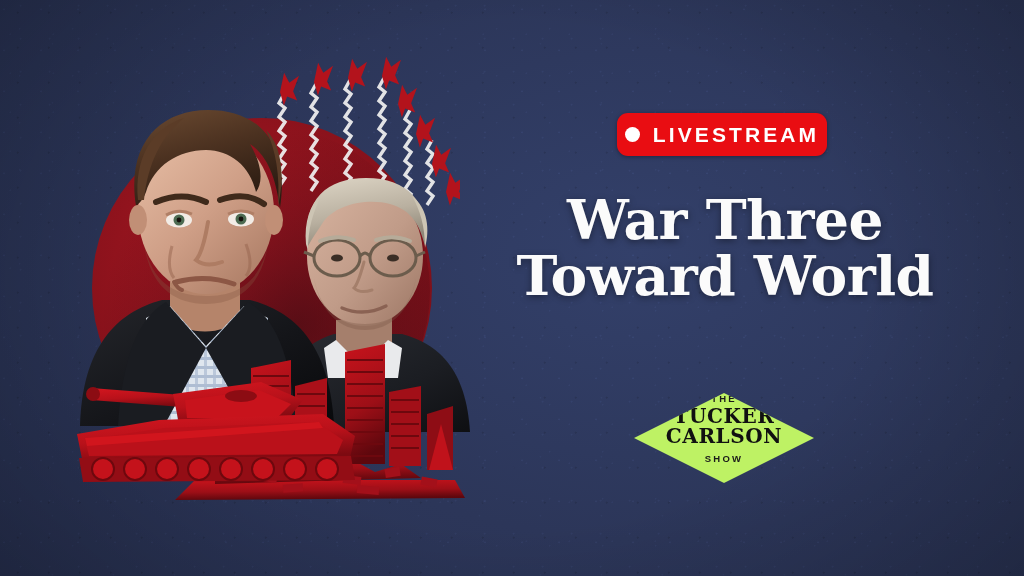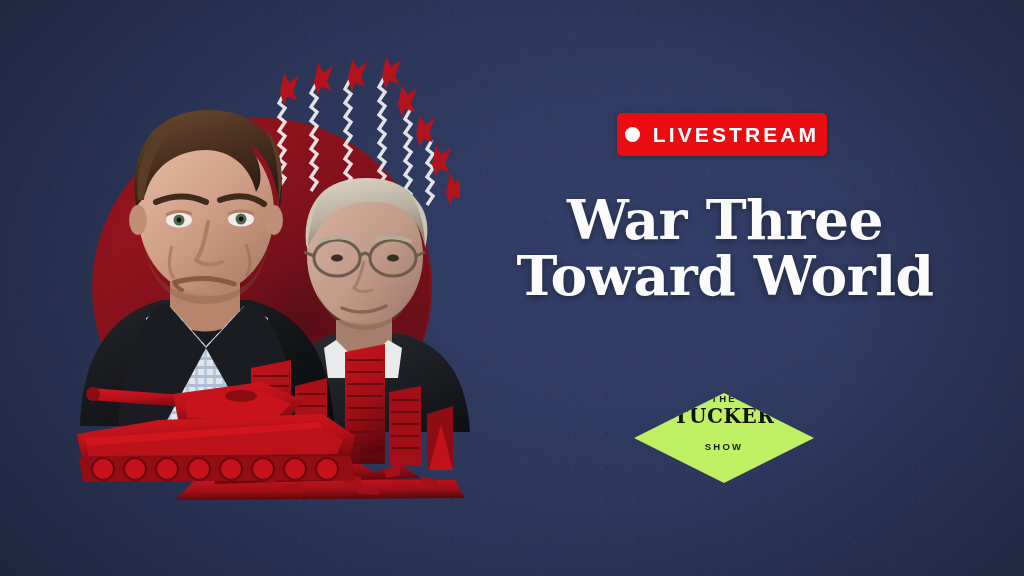--- a/index.html
+++ b/index.html
@@ -52,21 +52,21 @@
 
   
   .p-tucker{left:78px;top:96px;width:260px;height:330px;z-index:6;}
   .p-sachs{left:262px;top:152px;width:215px;height:280px;z-index:5;}
 
   
   .warzone{position:absolute;left:55px;top:330px;width:420px;height:180px;z-index:8;}
 
   .live-badge{
     position:absolute;left:617px;top:113px;width:210px;height:43px;
-    background:#e90d12;border-radius:5px;
+    background:#e90d12;border-radius:11px;
     display:flex;align-items:center;justify-content:center;gap:13px;
     box-shadow:0 1px 4px rgba(0,0,0,.35);
   }
   .live-dot{width:15px;height:15px;border-radius:50%;background:#fff;flex:none;}
   .live-text{
     color:#fff;font-size:21px;font-weight:bold;letter-spacing:3.1px;
     font-family:"Liberation Sans",sans-serif;line-height:1;
   }
 
   .headline{
@@ -92,21 +92,21 @@
   .logo-the{
     font-family:"Liberation Sans",sans-serif;font-size:9.5px;font-weight:bold;
     letter-spacing:2.2px;color:#1a1a1a;margin-bottom:2px;
   }
   .logo-main{
     font-family:"DejaVu Serif","Liberation Serif",serif;font-weight:bold;
     font-size:20px;letter-spacing:.6px;color:#111;line-height:1.02;text-align:center;
   }
   .logo-show{
     font-family:"Liberation Sans",sans-serif;font-size:9.5px;font-weight:bold;
-    letter-spacing:2.2px;color:#1a1a1a;margin-top:15px;
+    letter-spacing:2.2px;color:#1a1a1a;margin-top:6px;
   }
 </style>
 </head>
 <body>
 
 <div id="stage">
 
   <div class="bg-base"></div>
   <div class="bg-noise"></div>
   <div class="bg-vignette"></div>
@@ -396,17 +396,18 @@
 
   <div class="headline">
     <span class="ln">War Three</span>
     <span class="ln">Toward World</span>
   </div>
 
   <div class="logo-wrap">
     <div class="logo-diamond">
       <div class="logo-the">THE</div>
       <div class="logo-main">TUCKER</div>
+      <div class="logo-main">CARLSON</div>
       <div class="logo-show">SHOW</div>
     </div>
   </div>
 
 </div>
 
 </body></html>

